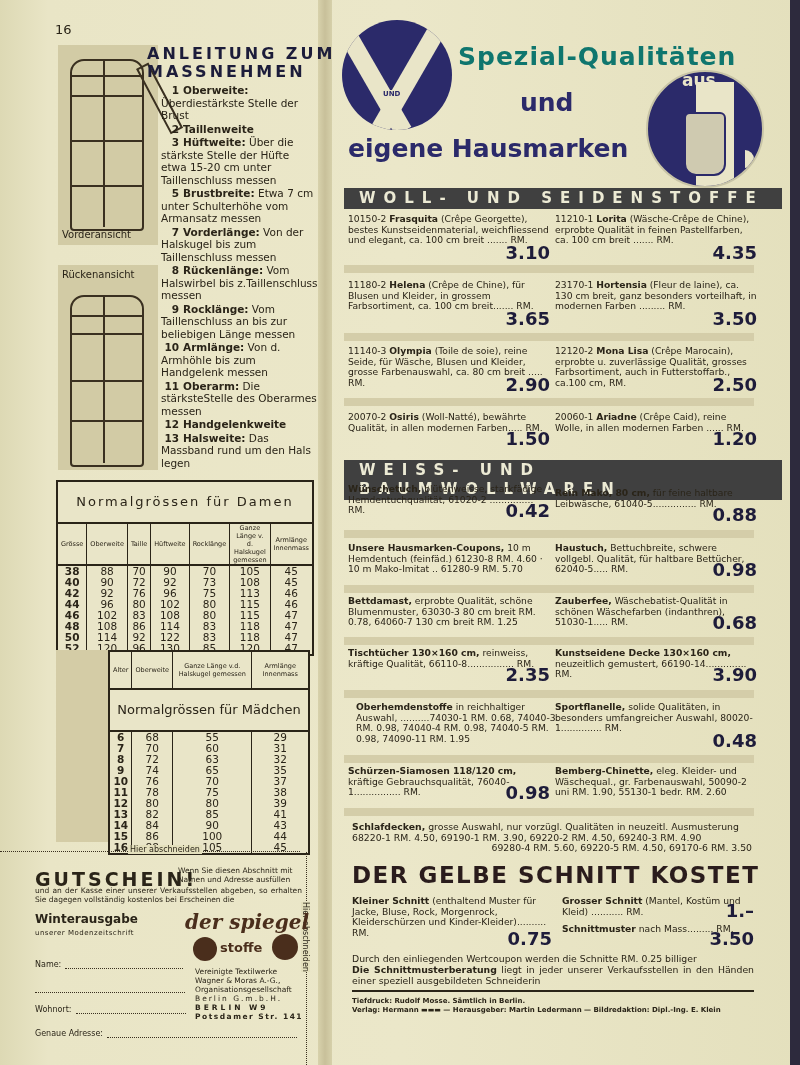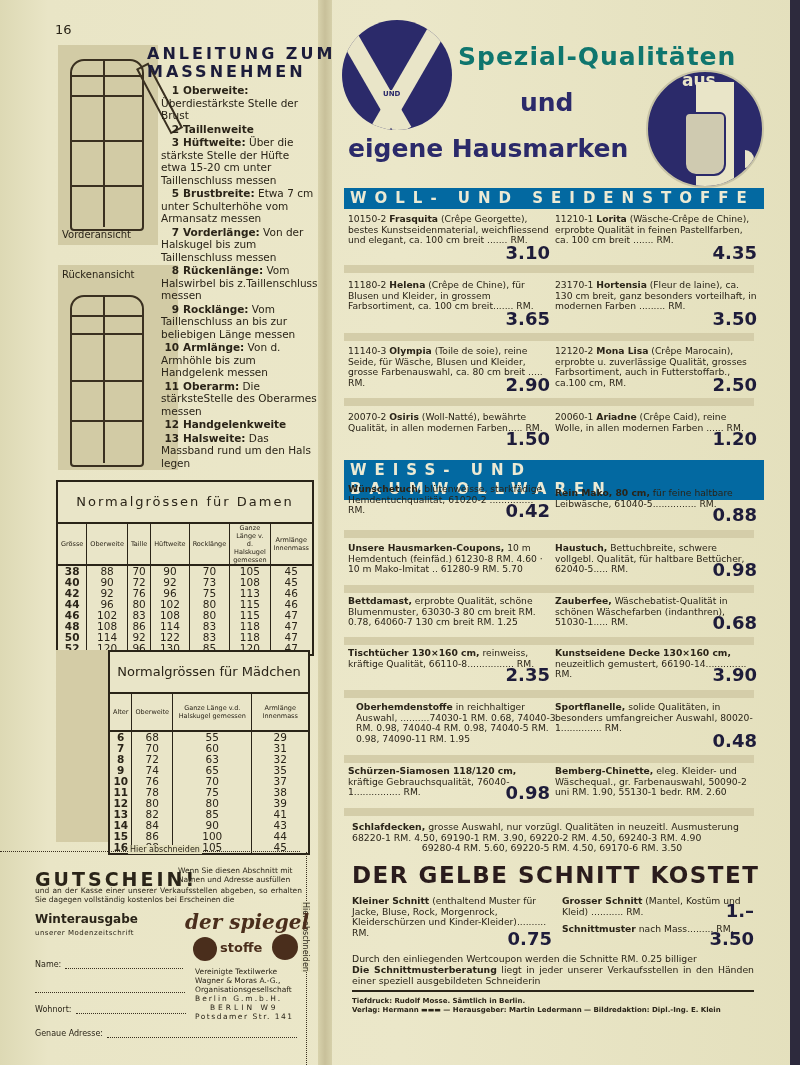--- a/index.html
+++ b/index.html
@@ -4,21 +4,21 @@
 <style>
   html,body{margin:0;padding:0;}
   body{width:800px;height:1065px;background:#e7e3c2;font-family:"DejaVu Sans",sans-serif;color:#2a2418;position:relative;overflow:hidden;}
   .page{position:absolute;left:0;top:0;width:800px;height:1065px;background:linear-gradient(90deg,#ddd9b4 0,#e9e5c6 6%,#ebe7c9 50%,#e4e0bd 100%);}
   .fold{position:absolute;left:318px;top:0;width:14px;height:1065px;background:linear-gradient(90deg,#d8d2ac,#c8c09a,#d6d0aa);}
   .rightedge{position:absolute;left:790px;top:0;width:10px;height:1065px;background:#2d2a3d;}
   .pagenum{position:absolute;left:55px;top:22px;font-size:13px;}
   
   .fig{position:absolute;background:#d2cba5;}
   .fig1{left:58px;top:45px;width:100px;height:200px;}
-  .fig2{left:58px;top:265px;width:100px;height:205px;padding-left:20px;}
+  .fig2{left:58px;top:265px;width:100px;height:205px;}
   .figlabel{position:absolute;font-size:10px;}
   .dress{position:absolute;left:12px;width:70px;border:2px solid #3a3020;border-radius:14px 14px 4px 4px;}
   .d1{top:14px;height:168px;}
   .d2{top:30px;height:168px;}
   .arm{position:absolute;left:78px;top:24px;width:10px;height:70px;border:2px solid #3a3020;transform:rotate(-28deg);transform-origin:top left;}
   .seam{position:absolute;left:45px;width:2px;background:#3a3020;}
   .hline{position:absolute;left:12px;width:74px;height:2px;background:#3a3020;}
   .anl-title{position:absolute;left:147px;top:45px;font-size:16px;font-weight:bold;letter-spacing:3px;line-height:18px;color:#1c1c3a;}
   .measures{position:absolute;left:118px;top:84px;width:200px;font-size:10.5px;line-height:12.5px;}
   .m{margin-bottom:1px;margin-left:43px;}
@@ -41,42 +41,42 @@
   .gut-title{position:absolute;left:35px;top:868px;font-size:19px;font-weight:bold;letter-spacing:3px;color:#2a2418;}
   .gut-side{position:absolute;left:178px;top:866px;width:124px;font-size:7.5px;line-height:9px;}
   .gut-body{position:absolute;left:35px;top:886px;width:267px;font-size:7.5px;line-height:9px;text-align:justify;}
   .winter{position:absolute;left:35px;top:912px;font-size:12px;font-weight:bold;}
   .winter-sub{position:absolute;left:35px;top:929px;font-size:7px;letter-spacing:0.5px;}
   .spiegel{position:absolute;left:185px;top:910px;font-family:"DejaVu Serif",serif;font-size:20px;font-weight:bold;font-style:italic;color:#4a2e1c;}
   .stoffe-logo{position:absolute;left:193px;top:937px;width:24px;height:24px;border-radius:50%;background:#4a2e1c;}
   .stoffe{position:absolute;left:220px;top:940px;font-size:13px;font-weight:bold;color:#4a2e1c;}
   .hand-logo{position:absolute;left:272px;top:934px;width:26px;height:26px;border-radius:50%;background:#4a2e1c;}
   .address{position:absolute;left:195px;top:967px;font-size:7.5px;line-height:9px;}
-  .address .sp{letter-spacing:3px;font-weight:normal;text-align:center;}
+  .address .sp{letter-spacing:3px;font-weight:bold;}
   .field{position:absolute;font-size:8px;display:flex;align-items:flex-end;}
   .field .line{border-bottom:1px dotted #3a3020;height:8px;margin-left:4px;}
   
   .logo-wm{position:absolute;left:342px;top:20px;width:110px;height:110px;border-radius:50%;background:#2b2a6a;overflow:hidden;}
   .logo-wm .stripe{position:absolute;width:18px;height:130px;background:#e9e5c8;}
   .logo-wm .und{position:absolute;left:38px;top:70px;font-size:7px;font-weight:bold;color:#2b2a6a;background:#e9e5c8;padding:0 3px;}
   .hl1{position:absolute;left:458px;top:42px;font-size:25px;font-weight:bold;color:#0f766e;letter-spacing:1px;}
   .hl2{position:absolute;left:520px;top:88px;font-size:25px;font-weight:bold;color:#2b2a6a;}
   .hl3{position:absolute;left:348px;top:134px;font-size:25px;font-weight:bold;color:#2b2a6a;}
   .logo-aus{position:absolute;left:646px;top:70px;width:114px;height:114px;border-radius:50%;background:#2b2a6a;border:2px solid #c8c4a6;overflow:hidden;}
   .logo-aus .one{position:absolute;left:48px;top:10px;width:38px;height:104px;background:#e9e5c8;}
   .logo-aus .aus{position:absolute;left:34px;top:-2px;font-size:17px;font-weight:bold;color:#e9e5c8;}
   .logo-aus .hand{position:absolute;left:36px;top:40px;width:38px;height:60px;background:#cfcab0;border:2px solid #2b2a6a;border-radius:6px 6px 12px 12px;}
   .logo-aus .dot{position:absolute;left:88px;top:78px;width:18px;height:18px;border-radius:50%;background:linear-gradient(90deg,#2b2a6a 50%,#e9e5c8 50%);}
-  .secbar{position:absolute;left:344px;width:408px;background:#0369a1;color:#ecead4;font-weight:bold;font-size:15px;letter-spacing:8px;padding:1px 6px;line-height:19px;}
+  .secbar{position:absolute;left:344px;width:408px;background:#404040;color:#ecead4;font-weight:bold;font-size:15px;letter-spacing:8px;padding:1px 15px;line-height:19px;}
   .prod{position:absolute;width:202px;font-size:9.2px;line-height:10.5px;}
   .prod b{font-weight:bold;}
   .prod .price{position:absolute;right:0;bottom:-2px;font-size:18px;font-weight:bold;color:#1e1c3a;line-height:18px;}
   .divider{position:absolute;left:344px;width:410px;height:8px;background:#d4cda9;}
   .schlaf{position:absolute;left:352px;top:822px;width:400px;font-size:9.3px;line-height:10.5px;}
-  .schlaf .r{text-align:center;}
+  .schlaf .r{text-align:right;}
   .gelbe{position:absolute;left:352px;top:862px;font-size:23px;font-weight:bold;letter-spacing:1.5px;color:#2a1c1c;}
   .durch{position:absolute;left:352px;top:953px;width:402px;font-size:9.3px;line-height:11px;}
   .rule{position:absolute;left:352px;top:990px;width:402px;border-top:2px solid #2a2418;}
   .impressum{position:absolute;left:352px;top:997px;width:402px;font-size:7px;line-height:8.5px;font-weight:bold;}
 </style>
 </head>
 <body>
 
 <div class="page"></div>
 <div class="fold"></div>
@@ -210,28 +210,28 @@
         <td>85</td>
         <td>120</td>
         <td>47</td>
       </tr>
     </tbody>
 </table>
 
 <div class="tanpanel"></div>
 <table class="tbl-m" id="tbl-maedchen">
   <thead>
-    <tr>
-        <th colspan="4" class="tbl-title" style="letter-spacing:0">Normalgrössen für Mädchen</th>
-      </tr>
     <tr id="maedchen-head">
         <th>Alter</th>
         <th>Oberweite</th>
         <th>Ganze Länge v.d. Halskugel gemessen</th>
         <th>Armlänge Innenmass</th>
+      </tr>
+    <tr>
+        <th colspan="4" class="tbl-title" style="letter-spacing:0">Normalgrössen für Mädchen</th>
       </tr>
   </thead>
   <tbody id="maedchen-body">
       <tr>
         <td class="b">6</td>
         <td>68</td>
         <td>55</td>
         <td>29</td>
       </tr>
       <tr>

